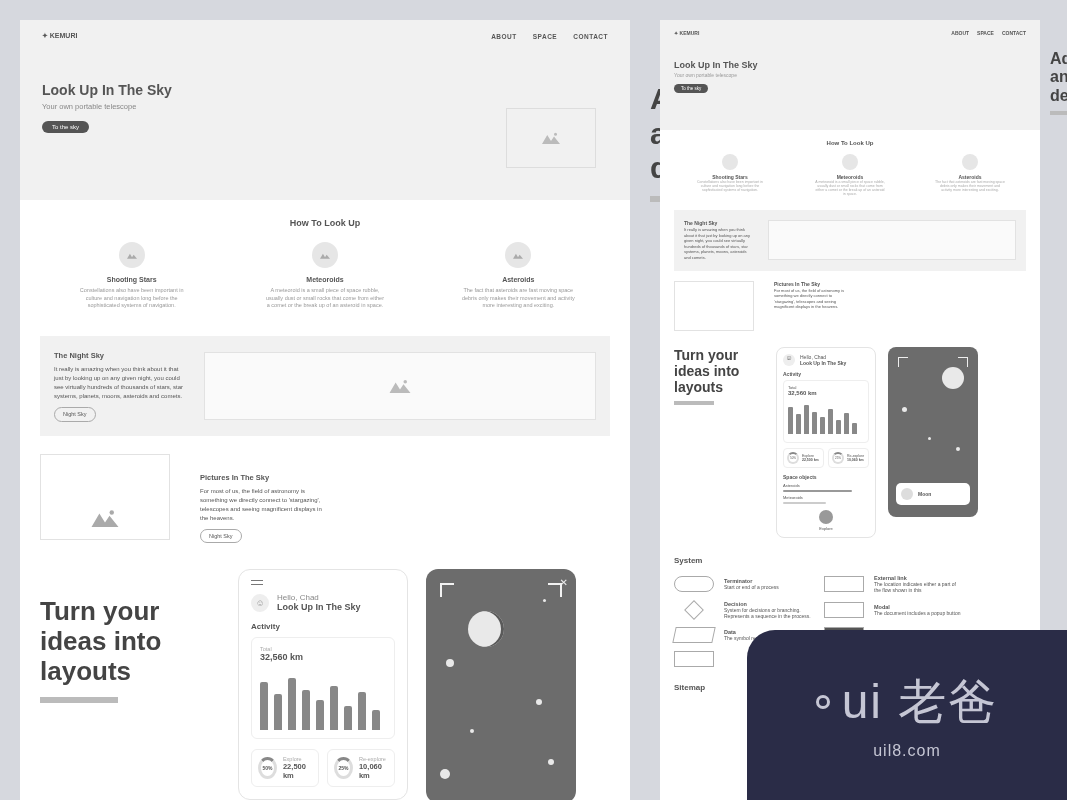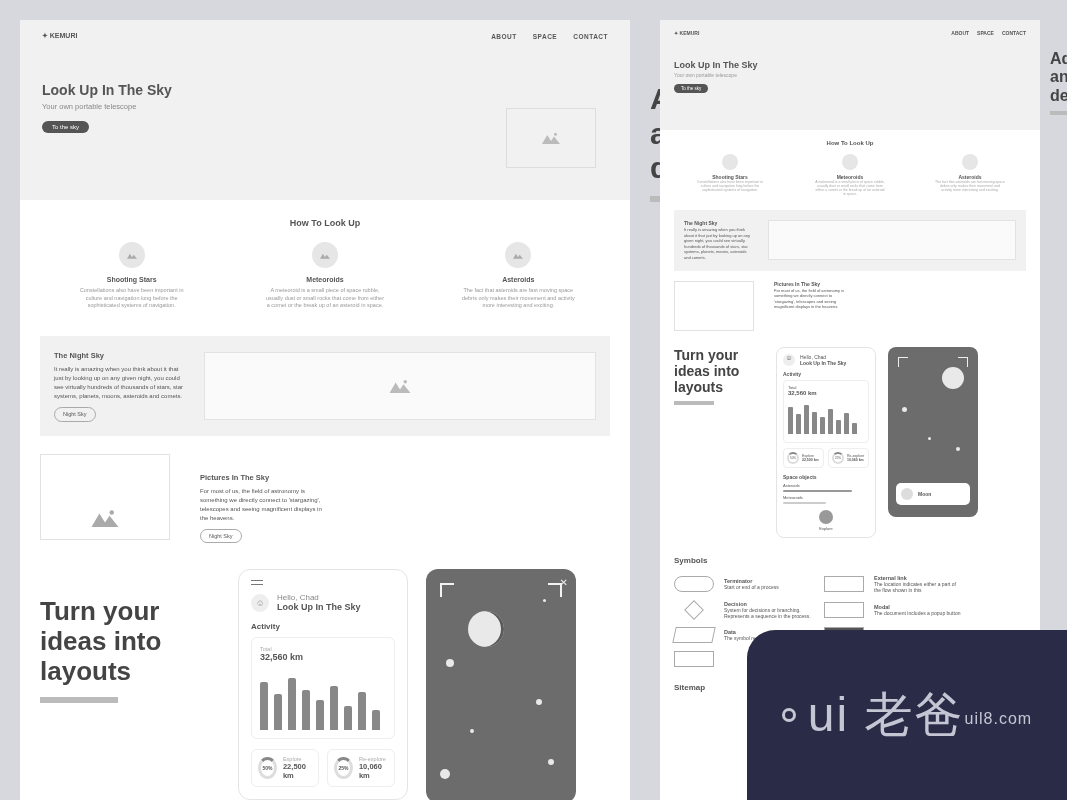--- a/index.html
+++ b/index.html
@@ -97,21 +97,21 @@
 .r-sym-title { font-size: 8px; font-weight: 700; margin-bottom: 10px; }
 .r-sym-grid { display: grid; grid-template-columns: 40px 90px 40px 90px; gap: 8px 10px; align-items: center; }
 .r-sym-shape { border: 1px solid #aaa; height: 16px; display:flex; align-items:center; justify-content:center; font-size:4px; }
 .pill-shape { border-radius: 8px; }
 .diamond-shape { transform: rotate(45deg); width: 14px; height: 14px; margin: 0 auto; }
 .r-sym-txt { font-size: 5px; }
 .r-sym-txt b { display: block; font-size: 5.5px; font-weight: 700; }
 
 .r-sitemap { margin: 16px 14px 0; font-size: 8px; font-weight: 700; }
 
-.watermark { position: absolute; right: 0; bottom: 0; width: 320px; height: 170px; background: #2a2c47; border-radius: 28px 0 0 0; display: flex; align-items: center; justify-content: center; color: #c5c6d4; }
+.watermark { position: absolute; right: 0; bottom: 0; width: 320px; height: 170px; background: #2a2c47; border-radius: 28px 0 0 0; display: flex; flex-direction: column; align-items: center; justify-content: center; color: #c5c6d4; }
 .watermark .logo { font-size: 48px; font-weight: 400; letter-spacing: 2px; display: flex; align-items: center; gap: 6px; }
 .watermark .domain { font-size: 16px; margin-top: 8px; letter-spacing: 1px; }
 .wm-circle { width: 14px; height: 14px; border: 3px solid #c5c6d4; border-radius: 50%; display:inline-block; margin-right: 6px; }
 </style>
 </head>
 <body>
 
 <div class="canvas">
 
   <div class="artboard-left" style="position:relative; overflow:visible;">
@@ -369,21 +369,21 @@
         <span class="dot" style="top:90px; left:40px; width:3px; height:3px;"></span>
         <span class="dot" style="top:100px; right:18px; width:4px; height:4px;"></span>
         <div class="r-card-float">
           <div style="width:12px; height:12px; border-radius:50%; background:#ddd;"></div>
           <div><b>Moon</b></div>
         </div>
       </div>
     </div>
 
     <div class="r-symbols">
-      <div class="r-sym-title">Symbols</div>
+      <div class="r-sym-title">System</div>
       <div class="r-sym-grid">
         <div class="r-sym-shape pill-shape"></div>
         <div class="r-sym-txt"><b>Terminator</b><span>Start or end of a process</span></div>
         <div class="r-sym-shape"></div>
         <div class="r-sym-txt"><b>External link</b><span>The location indicates either a part of the flow shown in this</span></div>
         <div style="display:flex; justify-content:center;">
             <div class="r-sym-shape diamond-shape"></div>
           </div>
         <div class="r-sym-txt"><b>Decision</b><span>System for decisions or branching. Represents a sequence in the process.</span></div>
         <div class="r-sym-shape"></div>

